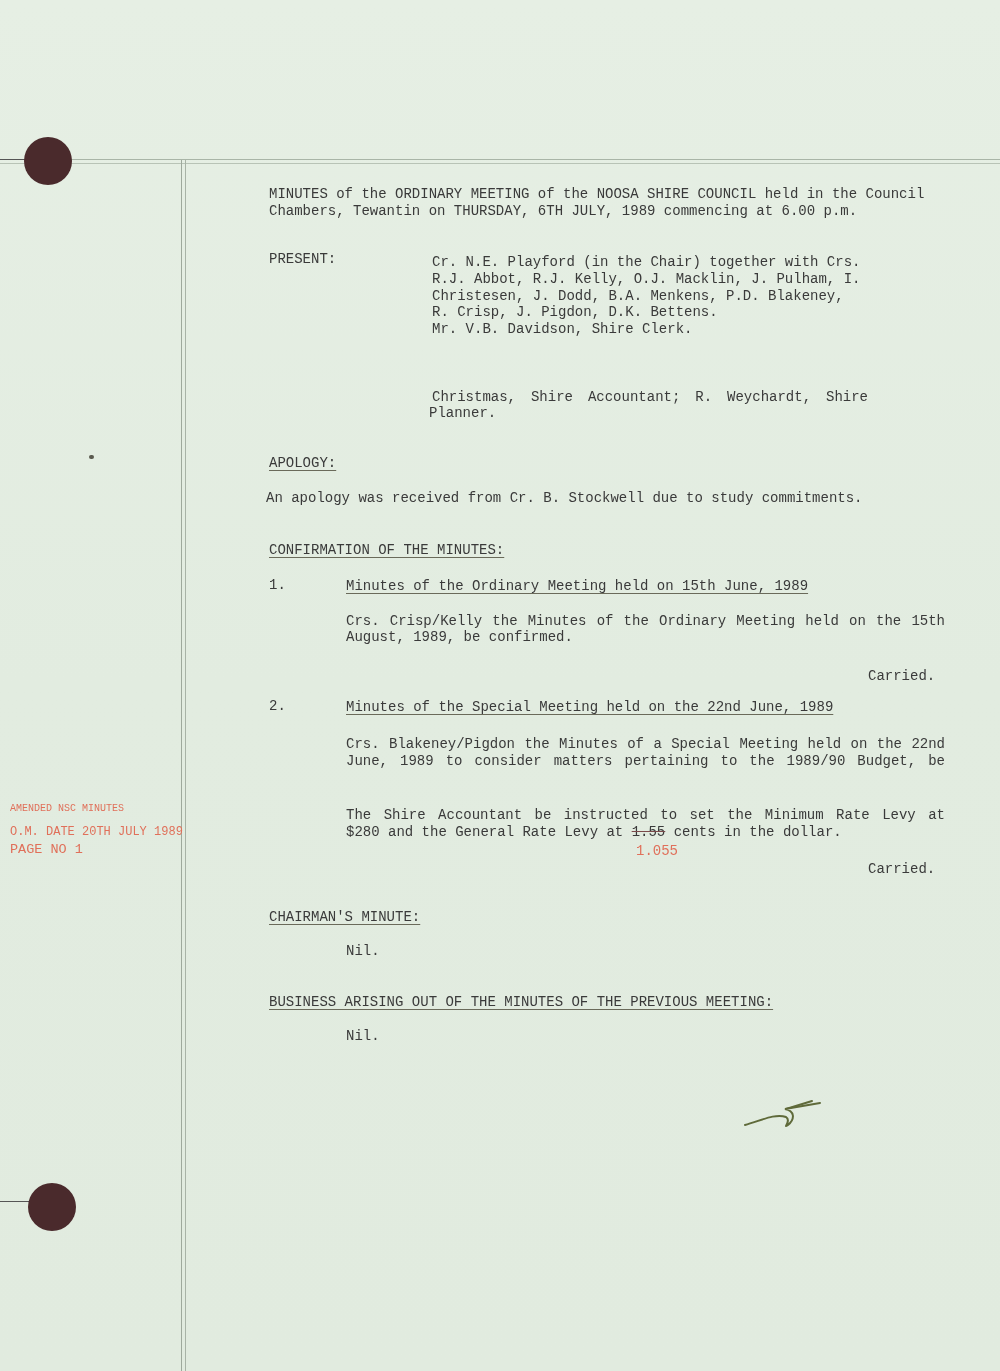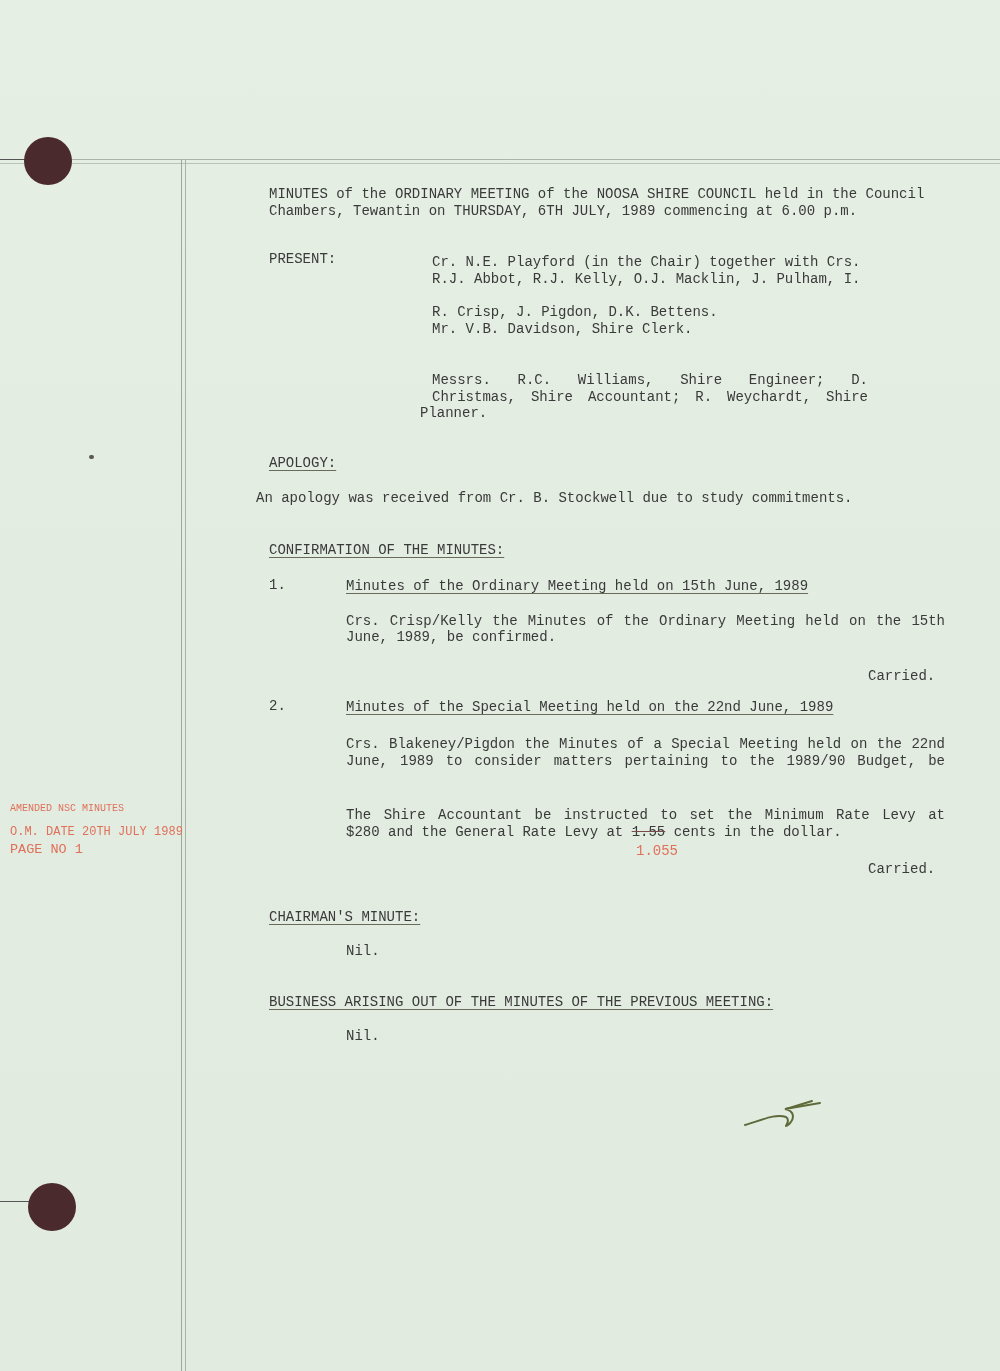--- a/index.html
+++ b/index.html
@@ -38,36 +38,36 @@
   <div class="hole-tick" style="left:0;top:1201px;width:30px;"></div>
   <div class="hole hole2"></div>
   <div class="speck" style="left:89px;top:455px;"></div>
 
   <div class="t" style="left:269px;top:186px;">MINUTES of the ORDINARY MEETING of the NOOSA SHIRE COUNCIL held in the Council</div>
   <div class="t" style="left:269px;top:203px;">Chambers, Tewantin on THURSDAY, 6TH JULY, 1989 commencing at 6.00 p.m.</div>
 
   <div class="t" style="left:269px;top:251px;">PRESENT:</div>
   <div class="t" style="left:432px;top:254px;">Cr. N.E. Playford (in the Chair) together with Crs.</div>
   <div class="t" style="left:432px;top:271px;">R.J. Abbot, R.J. Kelly, O.J. Macklin, J. Pulham, I.</div>
+  <div class="t" style="left:432px;top:288px;">Christesen, J. Dodd, B.A. Menkens, P.D. Blakeney,</div>
   <div class="t" style="left:432px;top:304px;">R. Crisp, J. Pigdon, D.K. Bettens.</div>
   <div class="t" style="left:432px;top:321px;">Mr. V.B. Davidson, Shire Clerk.</div>
 
-  <div class="t just" style="left:432px;top:372px;width:436px;">Messrs. R.C. Williams, Shire Engineer; D.</div>
   <div class="t just" style="left:432px;top:389px;width:436px;">Christmas, Shire Accountant; R. Weychardt, Shire</div>
-  <div class="t" style="left:420px;top:405px;">Planner.</div>
+  <div class="t" style="left:429px;top:405px;">Planner.</div>
 
   <div class="t u" style="left:269px;top:455px;">APOLOGY:</div>
-  <div class="t" style="left:256px;top:490px;">An apology was received from Cr. B. Stockwell due to study commitments.</div>
+  <div class="t" style="left:266px;top:490px;">An apology was received from Cr. B. Stockwell due to study commitments.</div>
 
   <div class="t u" style="left:269px;top:542px;">CONFIRMATION OF THE MINUTES:</div>
 
   <div class="t" style="left:269px;top:577px;">1.</div>
   <div class="t u" style="left:346px;top:578px;">Minutes of the Ordinary Meeting held on 15th June, 1989</div>
   <div class="t just" style="left:346px;top:613px;width:599px;">Crs. Crisp/Kelly the Minutes of the Ordinary Meeting held on the 15th</div>
-  <div class="t" style="left:346px;top:629px;">June, 1989, be confirmed.</div>
+  <div class="t" style="left:346px;top:629px;">August, 1989, be confirmed.</div>
   <div class="t" style="left:868px;top:668px;">Carried.</div>
 
   <div class="t" style="left:269px;top:698px;">2.</div>
   <div class="t u" style="left:346px;top:699px;">Minutes of the Special Meeting held on the 22nd June, 1989</div>
   <div class="t just" style="left:346px;top:736px;width:599px;">Crs. Blakeney/Pigdon the Minutes of a Special Meeting held on the 22nd</div>
   <div class="t just" style="left:346px;top:753px;width:599px;">June, 1989 to consider matters pertaining to the 1989/90 Budget, be</div>
 
   <div class="t just" style="left:346px;top:807px;width:599px;">The Shire Accountant be instructed to set the Minimum Rate Levy at</div>
   <div class="t" style="left:346px;top:824px;"><span>$280 and the General Rate Levy at </span><span class="strike">1.55</span><span> cents in the dollar.</span></div>
   <div class="t red" style="left:636px;top:843px;">1.055</div>

